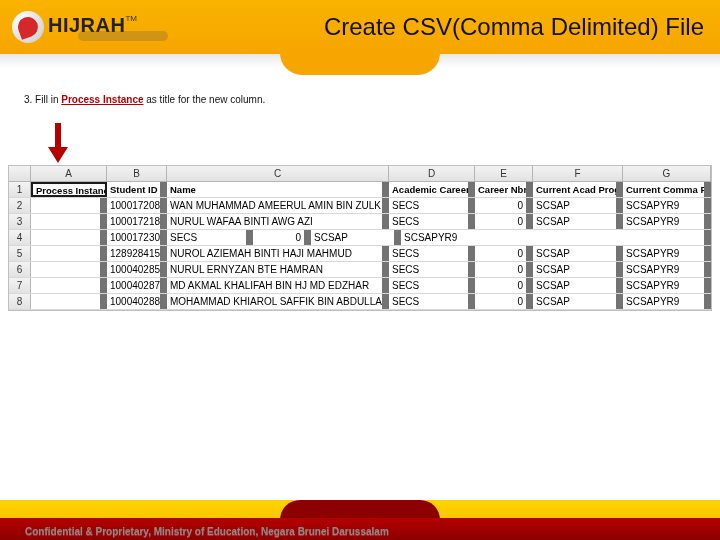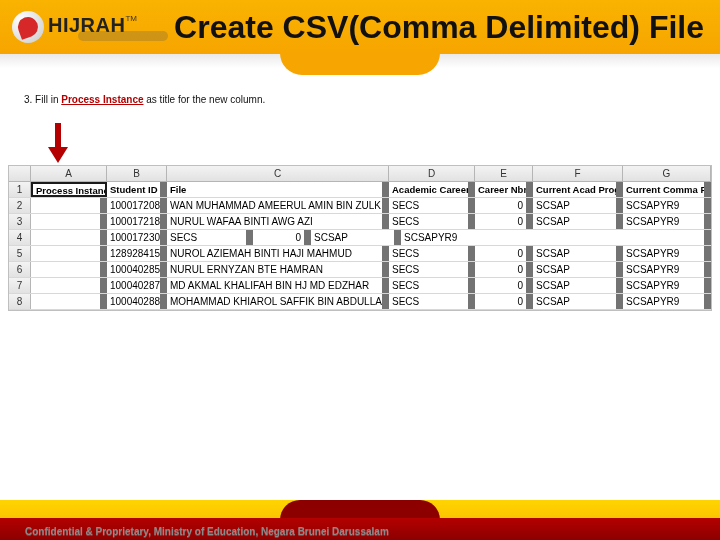--- a/index.html
+++ b/index.html
@@ -4,21 +4,21 @@
 <style>
   *{box-sizing:border-box;margin:0;padding:0}
   body{width:720px;height:540px;font-family:Arial,Helvetica,sans-serif;background:#fff;position:relative;overflow:hidden}
   .hdr-top{height:54px;background:linear-gradient(#f9b300,#f7a500);display:flex;align-items:center;padding:0 12px}
   .logo{display:flex;align-items:center;gap:4px}
   .logo-ico{width:32px;height:32px;border-radius:50%;background:radial-gradient(circle at 30% 30%,#fff,#c9c9c9);position:relative}
   .logo-ico::after{content:"";position:absolute;left:6px;top:6px;width:20px;height:20px;background:#d62828;border-radius:50% 50% 50% 0;transform:rotate(-20deg)}
   .logo-txt{font-weight:700;font-size:20px;color:#222;letter-spacing:.5px}
   .logo-tm{font-size:8px;vertical-align:top;color:#333}
   .logo-sub{width:90px;height:10px;background:#555;border-radius:5px;margin-left:30px;margin-top:-6px;opacity:.25}
-  .title{flex:1;text-align:right;font-size:32px;color:#111;font-weight:700;padding-right:4px}
+  .title{flex:1;text-align:right;font-size:24px;color:#111;font-weight:400;padding-right:4px}
   .hdr-under{height:14px;background:linear-gradient(#e9e9e9,#fff);position:relative}
   .notch{position:absolute;left:50%;top:-1px;transform:translateX(-50%);width:160px;height:22px;background:#f7a500;border-radius:0 0 80px 80px}
   .instr{padding:26px 24px 4px;font-size:10px;color:#111}
   .instr .red{color:#b40000;font-weight:700;text-decoration:underline}
   .arrow{margin:14px 0 2px 48px}
   .arrow svg{display:block}
   .sheet{margin:0 8px;border:1px solid #bfbfbf;font-size:10px;color:#000}
   .colhdrs{display:flex;background:linear-gradient(#f3f3f3,#e2e2e2);border-bottom:1px solid #b5b5b5;height:16px}
   .corner{width:22px;border-right:1px solid #b5b5b5;background:linear-gradient(#f3f3f3,#e2e2e2)}
   .colhdr{border-right:1px solid #b5b5b5;text-align:center;line-height:16px;font-size:10px;color:#333}
@@ -71,21 +71,21 @@
     <div class="colhdr colD">D</div>
     <div class="colhdr colE">E</div>
     <div class="colhdr colF">F</div>
     <div class="colhdr colG">G</div>
   </div>
   <div id="rows">
       <div class="row hdr-row">
         <div class="rowhdr">1</div>
         <div class="cell colA">Process Instance</div>
         <div class="cell colB">Student ID</div>
-        <div class="cell colC">File</div>
+        <div class="cell colC">Name</div>
         <div class="cell colD">Academic Career</div>
         <div class="cell colE">Career Nbr</div>
         <div class="cell colF">Current Acad Prog</div>
         <div class="cell colG">Current Comma Plan</div>
       </div>
       <div class="row">
         <div class="rowhdr">2</div>
         <div class="cell colA"></div>
         <div class="cell colB">100017208</div>
         <div class="cell colC">WAN MUHAMMAD AMEERUL AMIN BIN ZULK</div>

